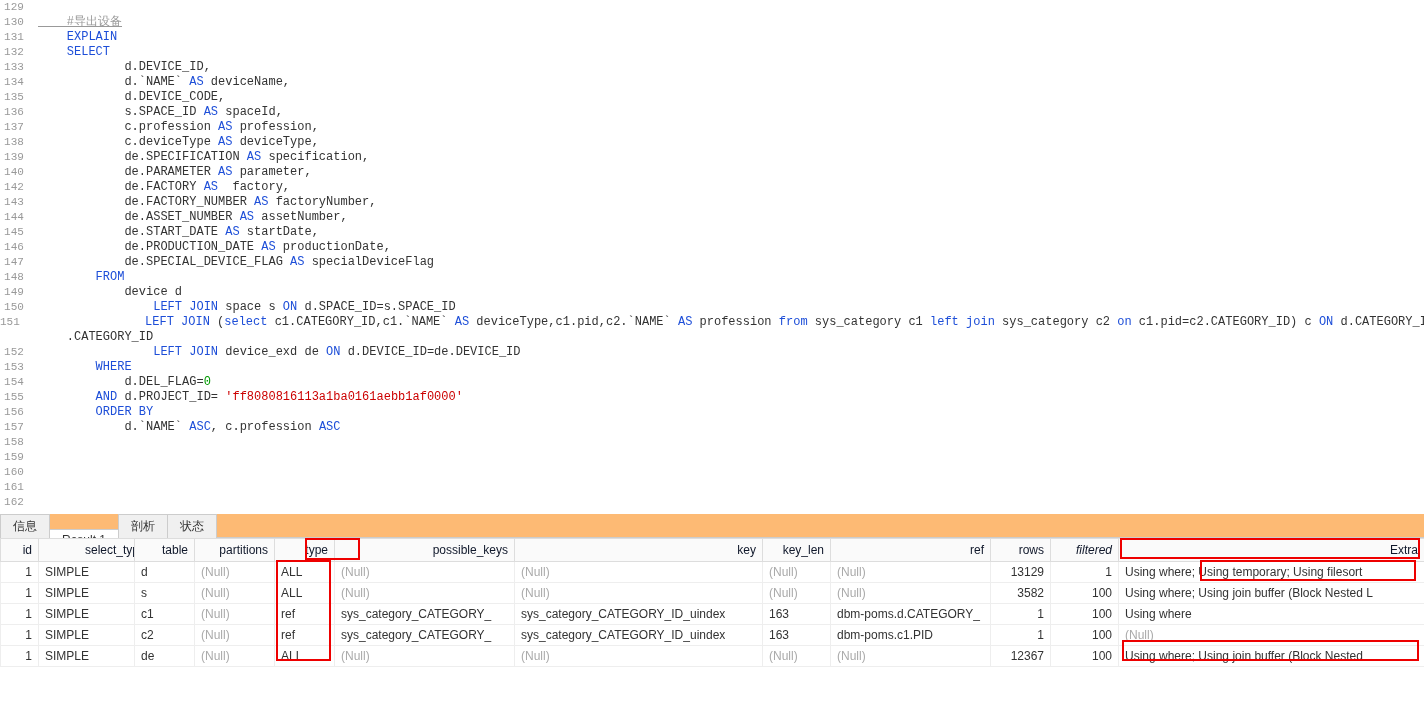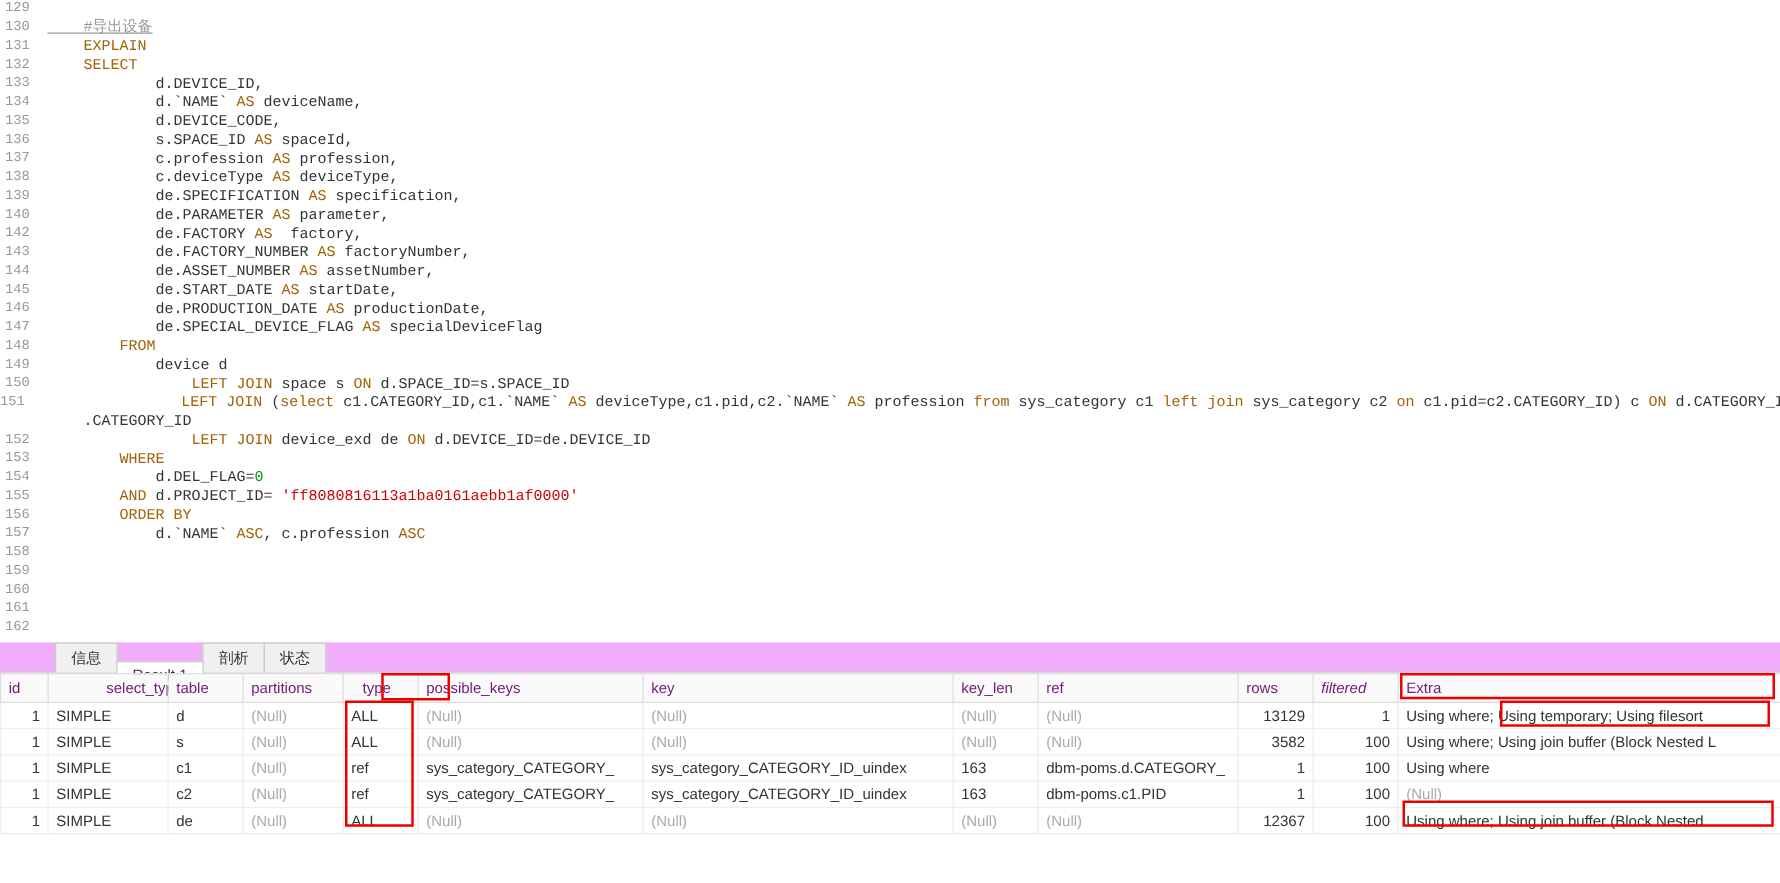--- a/index.html
+++ b/index.html
@@ -30,31 +30,30 @@
     font-size: 11px;
     user-select: none;
   }
   .code {
     flex: 1;
     white-space: pre;
     color: #333;
     font-size: 12px;
     letter-spacing: 0px;
   }
-  .kw { color: #a16207; }
+  .kw { color: #1d4ed8; }
   .str { color: #cc0000; }
   .num { color: #009900; }
   .cmt { color: #999; text-decoration: underline; }
   .tabs {
     display: flex;
     border-bottom: 1px solid #ccc;
-    background: #f0abfc;
+    background: #fdba74;
     height: 24px;
     font-family: Tahoma, sans-serif;
-    padding-left: 44px;
   }
   .tab {
     padding: 4px 12px;
     border: 1px solid #ccc;
     border-bottom: none;
     background: #f0f0f0;
     margin-right: -1px;
     font-size: 12px;
     cursor: pointer;
     height: 24px;
@@ -63,26 +62,26 @@
   }
   .tab.active { background: #fff; border-bottom: 4px solid #0f766e; position: relative; top: 15px; }
   .results {
     flex: 1;
     overflow: auto;
     font-family: Tahoma, Arial, sans-serif;
     position: relative;
   }
   table { border-collapse: collapse; width: 100%; table-layout: fixed; }
   th {
-    text-align: left;
+    text-align: right;
     padding: 4px 6px;
     border: 1px solid #ddd;
     background: #fafafa;
     font-weight: normal;
-    color: #701a75;
+    color: #0f172a;
     font-size: 12px;
     height: 22px;
     white-space: nowrap;
     overflow: hidden;
   }
   td {
     padding: 3px 6px;
     border: 1px solid #eee;
     font-size: 12px;
     height: 20px;

